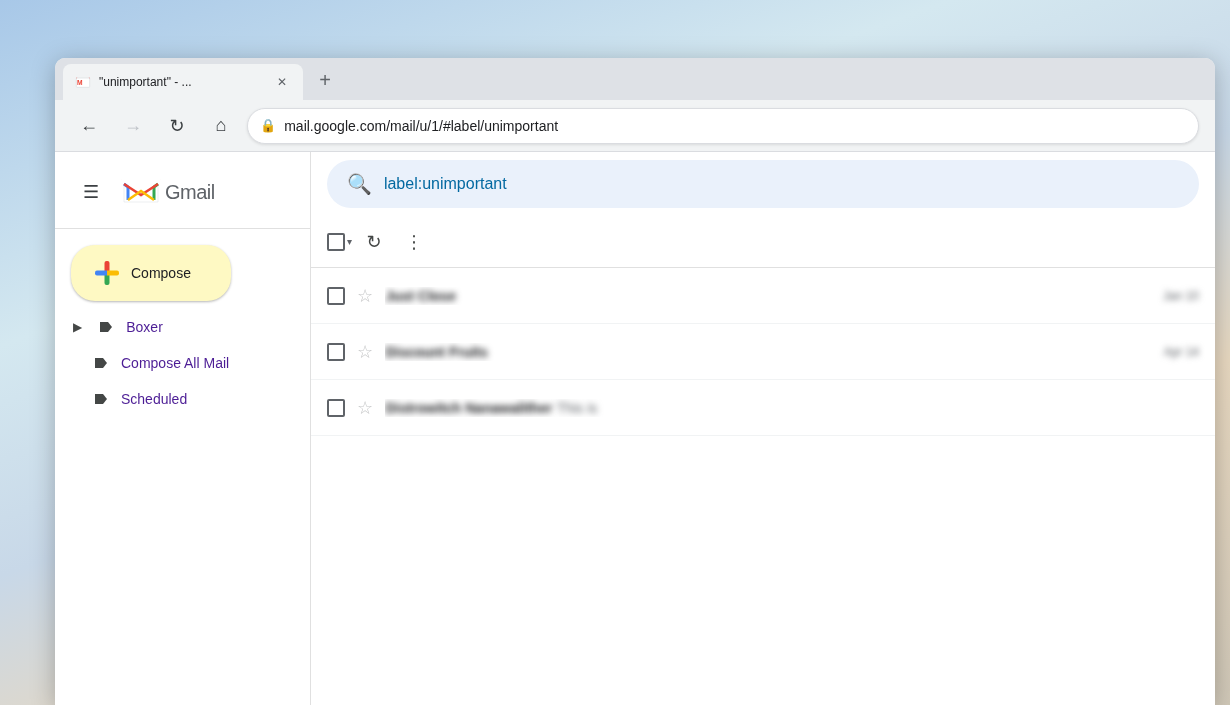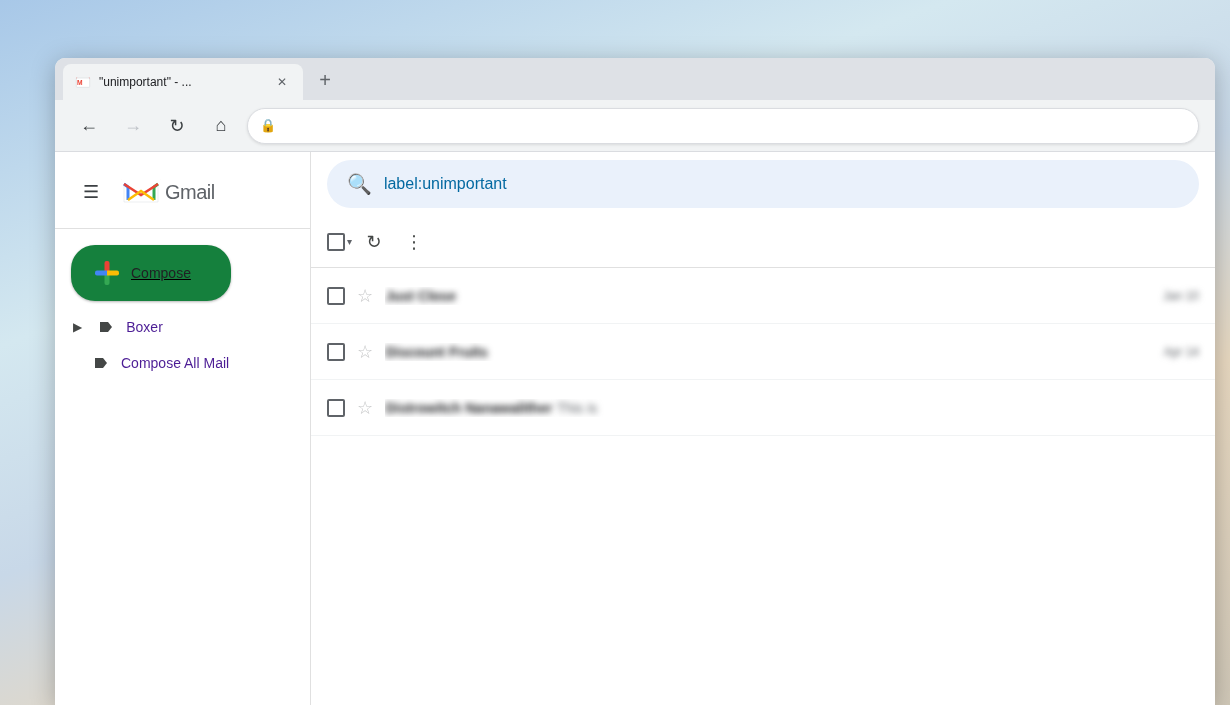--- a/index.html
+++ b/index.html
@@ -207,29 +207,28 @@
     .sidebar-divider {
       height: 1px;
       background: #e0e0e0;
       margin: 4px 0;
     }
 
     
     .compose-btn {
       margin: 16px 16px 8px;
       padding: 16px 24px;
-      background: #15803d;
+      background: #fef9c3;
       border-radius: 24px;
       box-shadow: 0 1px 3px rgba(0,0,0,0.2), 0 1px 2px rgba(0,0,0,0.1);
       display: flex;
       align-items: center;
       gap: 12px;
       cursor: pointer;
       width: 160px;
-      text-decoration: underline;
     }
 
     .compose-label {
       font-size: 14px;
       font-weight: 500;
       color: #202124;
     }
 
     
     .plus-colorful {
@@ -472,20 +471,21 @@
   </div>
 
   <div class="nav-bar">
     <button class="nav-btn">←</button>
     <button class="nav-btn disabled">→</button>
     <button class="nav-btn">↻</button>
     <button class="nav-btn">⌂</button>
 
     <div class="address-bar">
       <span class="lock-icon">🔒</span>
+      <span class="url-text">mail.google.com/mail/u/1/#label/unimportant</span>
     </div>
   </div>
 
   <div class="gmail-content">
 
     <div class="sidebar">
 
       <div class="gmail-header">
         <div class="hamburger-btn">
           <span>☰</span>
@@ -543,20 +543,28 @@
 
         <div class="nav-item">
           <span class="nav-item-icon" style="margin-left:20px">
             <svg width="16" height="16" viewBox="0 0 16 16">
               <path d="M2 3 L10 3 L14 8 L10 13 L2 13 Z" fill="#444746"></path>
             </svg>
           </span>
           <span class="nav-item-label">Compose All Mail</span>
         </div>
 
+        <div class="nav-item">
+          <span class="nav-item-icon" style="margin-left:20px">
+            <svg width="16" height="16" viewBox="0 0 16 16">
+              <path d="M2 3 L10 3 L14 8 L10 13 L2 13 Z" fill="#444746"></path>
+            </svg>
+          </span>
+          <span class="nav-item-label">Scheduled</span>
+        </div>
 
       </div>
     </div>
 
     <div class="main-area">
 
       <div class="search-bar">
         <div class="search-input-container">
           <span class="search-icon-btn">🔍</span>
           <span class="search-text">label:unimportant</span>

